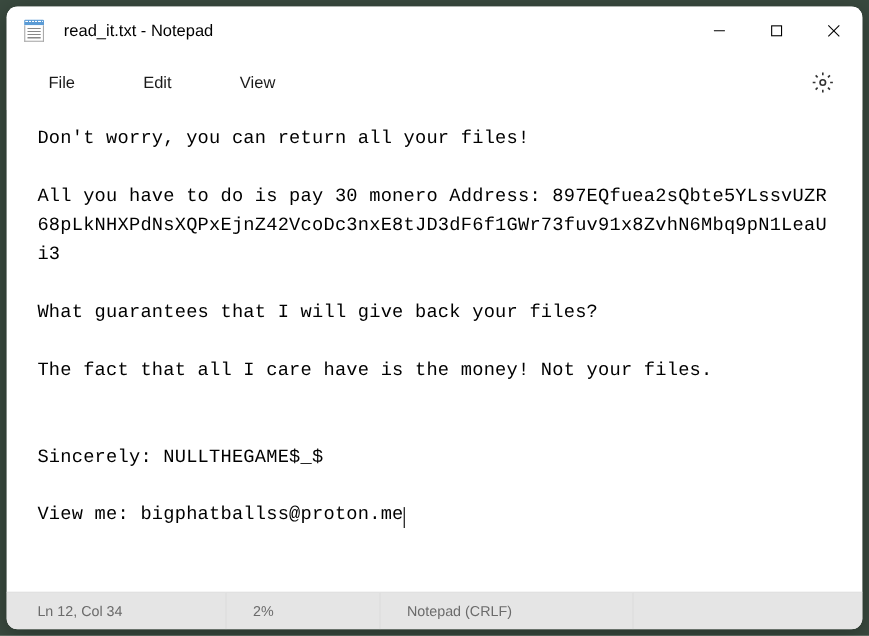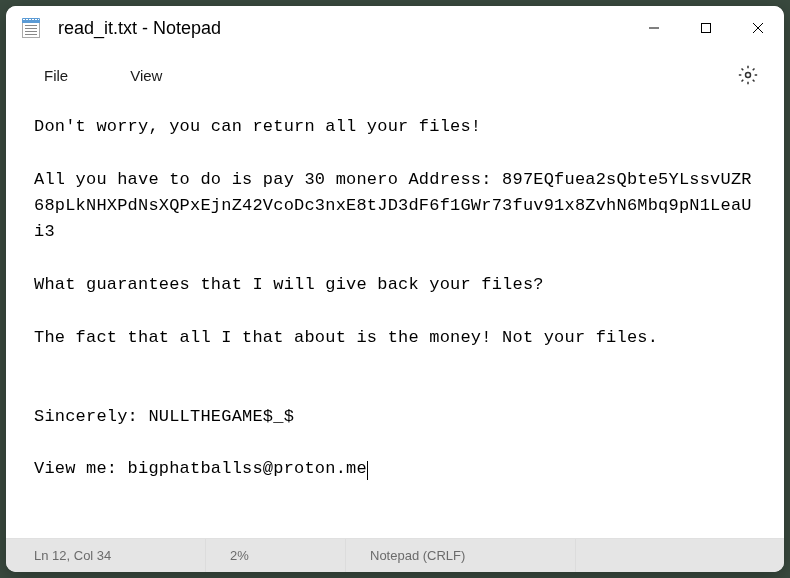--- a/index.html
+++ b/index.html
@@ -64,21 +64,21 @@
     .app-icon-body::after {
       content: '';
       position: absolute;
       left: 2px;
       right: 2px;
       top: 2px;
       bottom: 2px;
       background: repeating-linear-gradient(0deg, #888 0 1px, transparent 1px 3px);
     }
     .title-text {
-      font-size: 18px;
+      font-size: 15px;
       color: #000;
       flex: 1;
     }
     .window-controls {
       display: flex;
       height: 100%;
     }
     .win-btn {
       width: 52px;
       height: 100%;
@@ -198,37 +198,38 @@
         <svg viewBox="0 0 12 12">
             <line x1="1" y1="1" x2="11" y2="11" stroke="currentColor" stroke-width="1"></line>
             <line x1="11" y1="1" x2="1" y2="11" stroke="currentColor" stroke-width="1"></line>
           </svg>
       </div>
     </div>
   </div>
 
   <div class="menubar">
     <div class="menu-item">File</div>
+    <div class="menu-item">Edit</div>
     <div class="menu-item">View</div>
     <div class="menu-spacer"></div>
     <div class="settings-btn">
       <svg viewBox="0 0 24 24" fill="none" stroke="#333" stroke-width="1.8">
         <circle cx="12" cy="12" r="3"></circle>
         <path d="M12 1v3M12 20v3M4.22 4.22l2.12 2.12M17.66 17.66l2.12 2.12M1 12h3M20 12h3M4.22 19.78l2.12-2.12M17.66 6.34l2.12-2.12"></path>
       </svg>
     </div>
   </div>
 
   <div class="editor"><span>Don't worry, you can return all your files!</span>
 <span></span>
 <span>All you have to do is pay 30 monero Address: 897EQfuea2sQbte5YLssvUZR68pLkNHXPdNsXQPxEjnZ42VcoDc3nxE8tJD3dF6f1GWr73fuv91x8ZvhN6Mbq9pN1LeaUi3</span>
 <span></span>
 <span>What guarantees that I will give back your files?</span>
 <span></span>
-<span>The fact that all I that about is the money! Not your files.</span>
+<span>The fact that all I care have is the money! Not your files.</span>
 <span></span>
 <span></span>
 <span>Sincerely: NULLTHEGAME$_$</span>
 <span></span>
 <span>View me: bigphatballss@proton.me</span><span class="caret"></span></div>
 
   <div class="statusbar">
     <div class="status-cell first">Ln 12, Col 34</div>
     <div class="status-cell zoom">2%</div>
     <div class="status-cell ending">Notepad (CRLF)</div>

